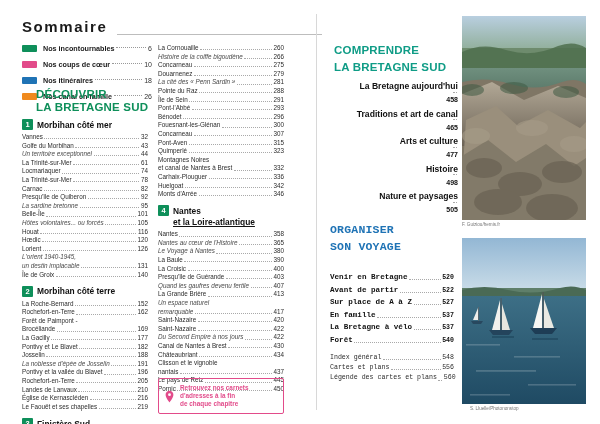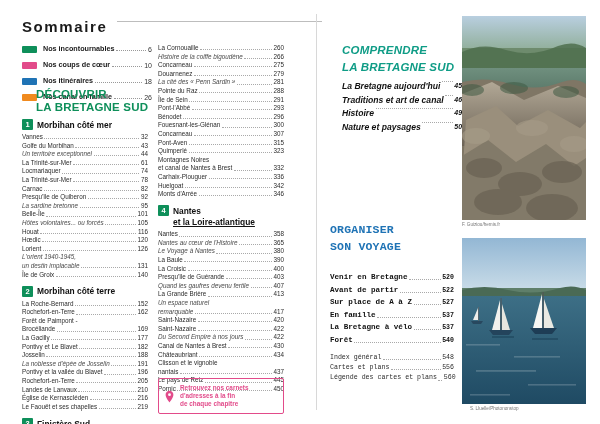--- a/index.html
+++ b/index.html
@@ -21,21 +21,21 @@
     box-sizing: border-box;
   }
 
   
   .header {
     position: absolute;
     left: 22px;
     top: 18px;
     width: 300px;
     display: flex;
-    align-items: flex-start;
+    align-items: flex-end;
   }
   .header-title {
     font-size: 15px;
     font-weight: bold;
     letter-spacing: 1.6px;
     color: #1a1a1a;
   }
   .header-rule {
     flex: 1;
     height: 1px;
@@ -46,21 +46,21 @@
 
   
   .legend {
     position: absolute;
     left: 22px;
     top: 44px;
     width: 130px;
   }
   .legend-row {
     display: flex;
-    align-items: flex-end;
+    align-items: center;
     margin-bottom: 7px;
   }
   .legend-swatch {
     width: 15px;
     height: 7px;
     border-radius: 1px;
     margin-right: 6px;
     flex: 0 0 auto;
   }
   .legend-label {
@@ -147,24 +147,23 @@
     width: 126px;
   }
   .col2 {
     position: absolute;
     left: 158px;
     top: 44px;
     width: 126px;
   }
   .col3 {
     position: absolute;
-    left: 342px;
+    left: 334px;
     top: 44px;
     width: 124px;
-    font-style: italic;
   }
   .col3b {
     position: absolute;
     left: 330px;
     top: 224px;
     width: 124px;
     font-family: Liberation Mono, monospace;
   }
 
   .sec-head-1 {
@@ -217,22 +216,23 @@
     height: 396px;
     background: #d8d8d8;
   }
 
   .big-entry {
     font-size: 8.6px;
     font-weight: bold;
     line-height: 10.5px;
     color: #111;
     display: flex;
-    align-items: flex-start;
+    align-items: flex-end;
     margin-bottom: 3px;
+    flex-direction: column;
   }
   .big-entry .toc-dots { margin-bottom: 2.5px; }
   .big-entry .toc-page { font-size: 7px; font-weight: bold; }
   .big-entry .toc-label { white-space: normal; }
 
   .mid-entry {
     font-size: 7.6px;
     font-weight: bold;
     line-height: 9px;
     color: #111;
@@ -665,20 +665,25 @@
     <div class="sec-title teal" style="margin-bottom:8px;">LA BRETAGNE SUD</div>
     <div class="big-entry">
         <span class="toc-label">La Bretagne aujourd'hui</span>
         <span class="toc-dots"></span>
         <span class="toc-page">458</span>
       </div>
     <div class="big-entry">
         <span class="toc-label">Traditions et art de canal</span>
         <span class="toc-dots"></span>
         <span class="toc-page">465</span>
+      </div>
+    <div class="big-entry">
+        <span class="toc-label">Arts et culture</span>
+        <span class="toc-dots"></span>
+        <span class="toc-page">477</span>
       </div>
     <div class="big-entry">
         <span class="toc-label">Histoire</span>
         <span class="toc-dots"></span>
         <span class="toc-page">498</span>
       </div>
     <div class="big-entry">
         <span class="toc-label">Nature et paysages</span>
         <span class="toc-dots"></span>
         <span class="toc-page">505</span>

